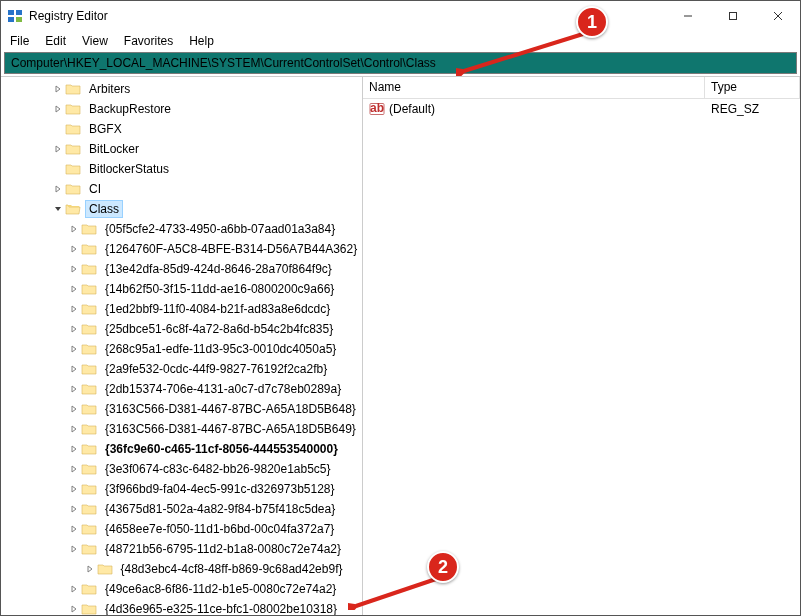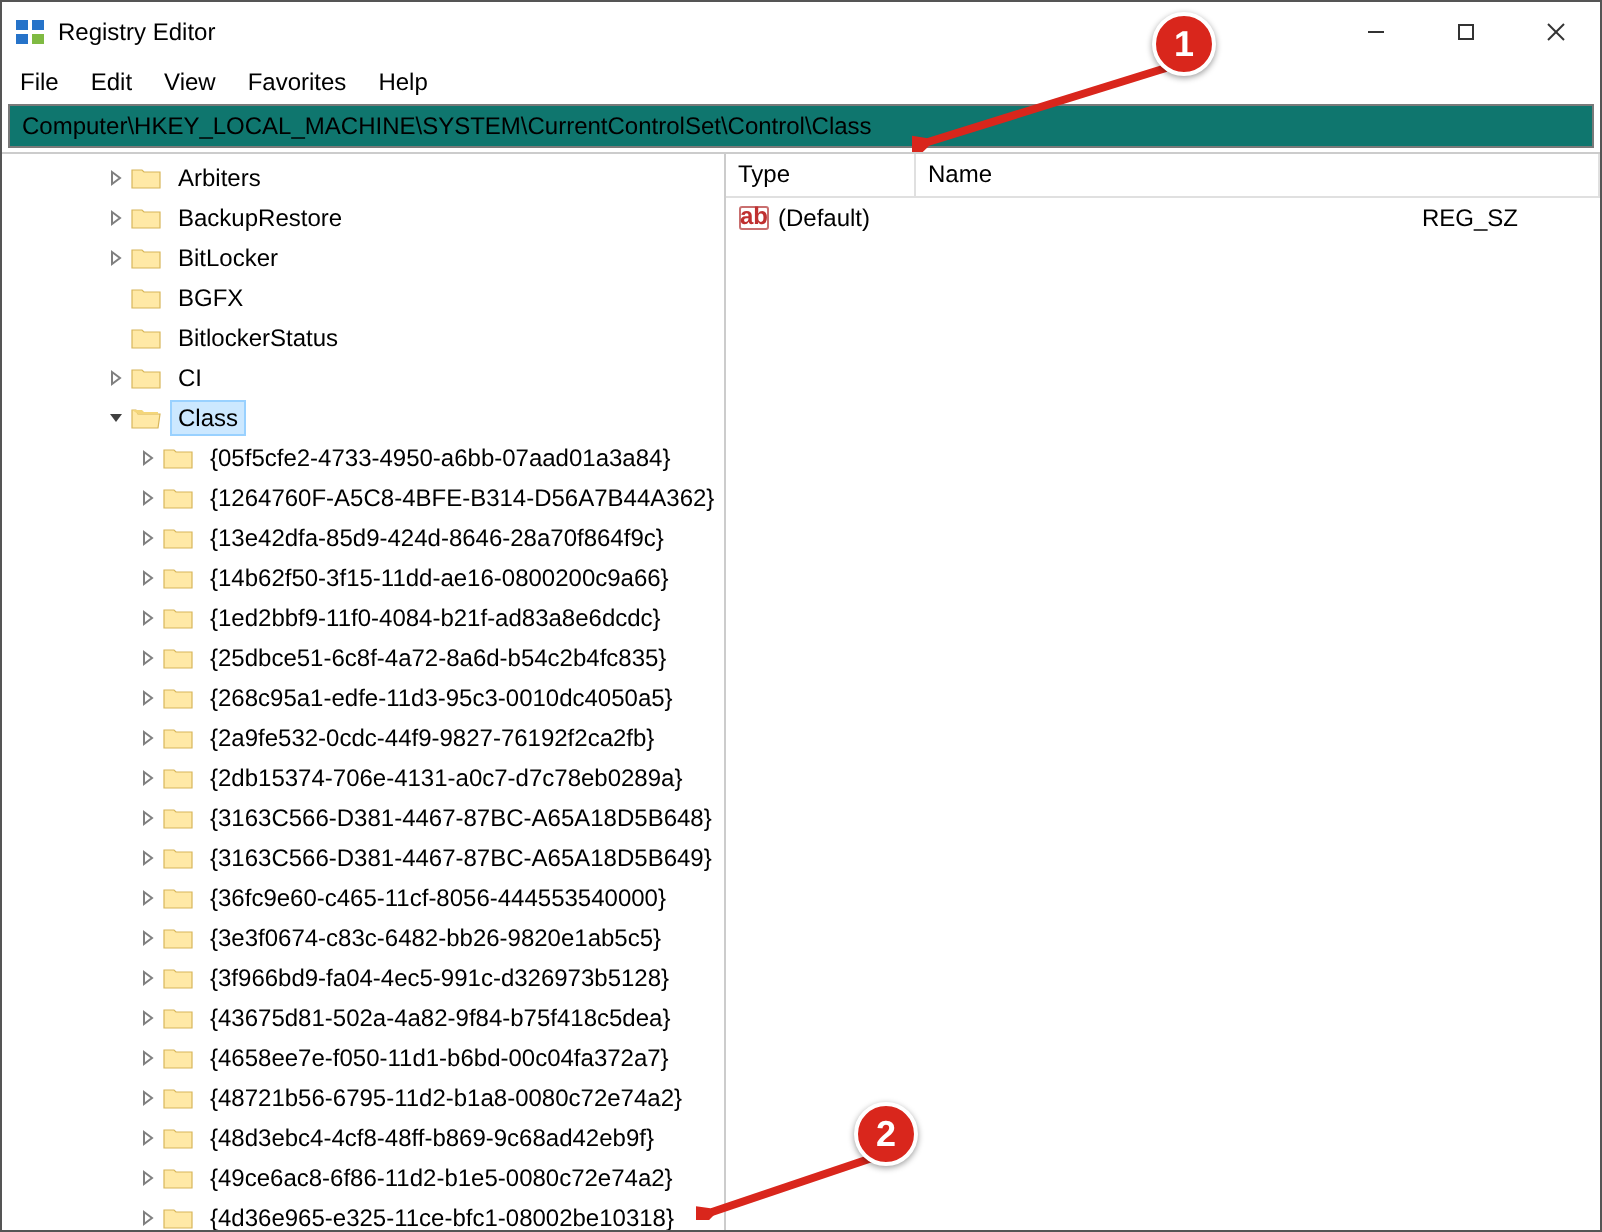--- a/index.html
+++ b/index.html
@@ -119,40 +119,40 @@
               </svg>
             </span>
             <span class="folder-icon">
               <svg viewBox="0 0 16 14">
                 <path d="M1 3 L6 3 L7 4 L15 4 L15 12 L1 12 Z" fill="#ffe9a6" stroke="#d8b65a" stroke-width="0.6"></path>
               </svg>
             </span>
             <span class="node-label">BackupRestore</span>
           </div>
           <div class="node" style="padding-left: 48px;">
+            <span class="expander"></span>
+            <span class="folder-icon">
+              <svg viewBox="0 0 16 14">
+                <path d="M1 3 L6 3 L7 4 L15 4 L15 12 L1 12 Z" fill="#ffe9a6" stroke="#d8b65a" stroke-width="0.6"></path>
+              </svg>
+            </span>
+            <span class="node-label">BGFX</span>
+          </div>
+          <div class="node" style="padding-left: 48px;">
             <span class="expander">
               <svg viewBox="0 0 8 8">
                 <path d="M2 1 L6 4 L2 7 Z" fill="none" stroke="#808080" stroke-width="1"></path>
               </svg>
             </span>
             <span class="folder-icon">
               <svg viewBox="0 0 16 14">
                 <path d="M1 3 L6 3 L7 4 L15 4 L15 12 L1 12 Z" fill="#ffe9a6" stroke="#d8b65a" stroke-width="0.6"></path>
               </svg>
             </span>
             <span class="node-label">BitLocker</span>
-          </div>
-          <div class="node" style="padding-left: 48px;">
-            <span class="expander"></span>
-            <span class="folder-icon">
-              <svg viewBox="0 0 16 14">
-                <path d="M1 3 L6 3 L7 4 L15 4 L15 12 L1 12 Z" fill="#ffe9a6" stroke="#d8b65a" stroke-width="0.6"></path>
-              </svg>
-            </span>
-            <span class="node-label">BGFX</span>
           </div>
           <div class="node" style="padding-left: 48px;">
             <span class="expander"></span>
             <span class="folder-icon">
               <svg viewBox="0 0 16 14">
                 <path d="M1 3 L6 3 L7 4 L15 4 L15 12 L1 12 Z" fill="#ffe9a6" stroke="#d8b65a" stroke-width="0.6"></path>
               </svg>
             </span>
             <span class="node-label">BitlockerStatus</span>
           </div>
@@ -319,21 +319,21 @@
                 <path d="M2 1 L6 4 L2 7 Z" fill="none" stroke="#808080" stroke-width="1"></path>
               </svg>
             </span>
             <span class="folder-icon">
               <svg viewBox="0 0 16 14">
                 <path d="M1 3 L6 3 L7 4 L15 4 L15 12 L1 12 Z" fill="#ffe9a6" stroke="#d8b65a" stroke-width="0.6"></path>
               </svg>
             </span>
             <span class="node-label">{3163C566-D381-4467-87BC-A65A18D5B649}</span>
           </div>
-          <div class="node" style="padding-left: 64px;">
+          <div class="node" style="padding-left: 64px; font-weight: bold;">
             <span class="expander">
               <svg viewBox="0 0 8 8">
                 <path d="M2 1 L6 4 L2 7 Z" fill="none" stroke="#808080" stroke-width="1"></path>
               </svg>
             </span>
             <span class="folder-icon">
               <svg viewBox="0 0 16 14">
                 <path d="M1 3 L6 3 L7 4 L15 4 L15 12 L1 12 Z" fill="#ffe9a6" stroke="#d8b65a" stroke-width="0.6"></path>
               </svg>
             </span>
@@ -397,21 +397,21 @@
                 <path d="M2 1 L6 4 L2 7 Z" fill="none" stroke="#808080" stroke-width="1"></path>
               </svg>
             </span>
             <span class="folder-icon">
               <svg viewBox="0 0 16 14">
                 <path d="M1 3 L6 3 L7 4 L15 4 L15 12 L1 12 Z" fill="#ffe9a6" stroke="#d8b65a" stroke-width="0.6"></path>
               </svg>
             </span>
             <span class="node-label">{48721b56-6795-11d2-b1a8-0080c72e74a2}</span>
           </div>
-          <div class="node" style="padding-left: 64px;">
+          <div class="node" style="padding-left: 64px; justify-content: center;">
             <span class="expander">
               <svg viewBox="0 0 8 8">
                 <path d="M2 1 L6 4 L2 7 Z" fill="none" stroke="#808080" stroke-width="1"></path>
               </svg>
             </span>
             <span class="folder-icon">
               <svg viewBox="0 0 16 14">
                 <path d="M1 3 L6 3 L7 4 L15 4 L15 12 L1 12 Z" fill="#ffe9a6" stroke="#d8b65a" stroke-width="0.6"></path>
               </svg>
             </span>
@@ -441,22 +441,22 @@
                 <path d="M1 3 L6 3 L7 4 L15 4 L15 12 L1 12 Z" fill="#ffe9a6" stroke="#d8b65a" stroke-width="0.6"></path>
               </svg>
             </span>
             <span class="node-label">{4d36e965-e325-11ce-bfc1-08002be10318}</span>
           </div>
         </div>
     </div>
 
     <div class="listpane">
       <div class="listheader">
+        <div class="col col-name">Name</div>
         <div class="col col-type">Type</div>
-        <div class="col col-name">Name</div>
       </div>
       <div class="listbody">
         <div class="listrow">
           <div class="cell col-name">
             <span class="string-icon">
               <svg viewBox="0 0 16 16">
                   <rect x="1" y="2.5" width="14" height="11" rx="1" fill="#fff" stroke="#c96f6f"></rect>
                   <text x="8" y="11" font-size="7" font-weight="700" fill="#c03030" text-anchor="middle">ab</text>
                 </svg>
             </span>

